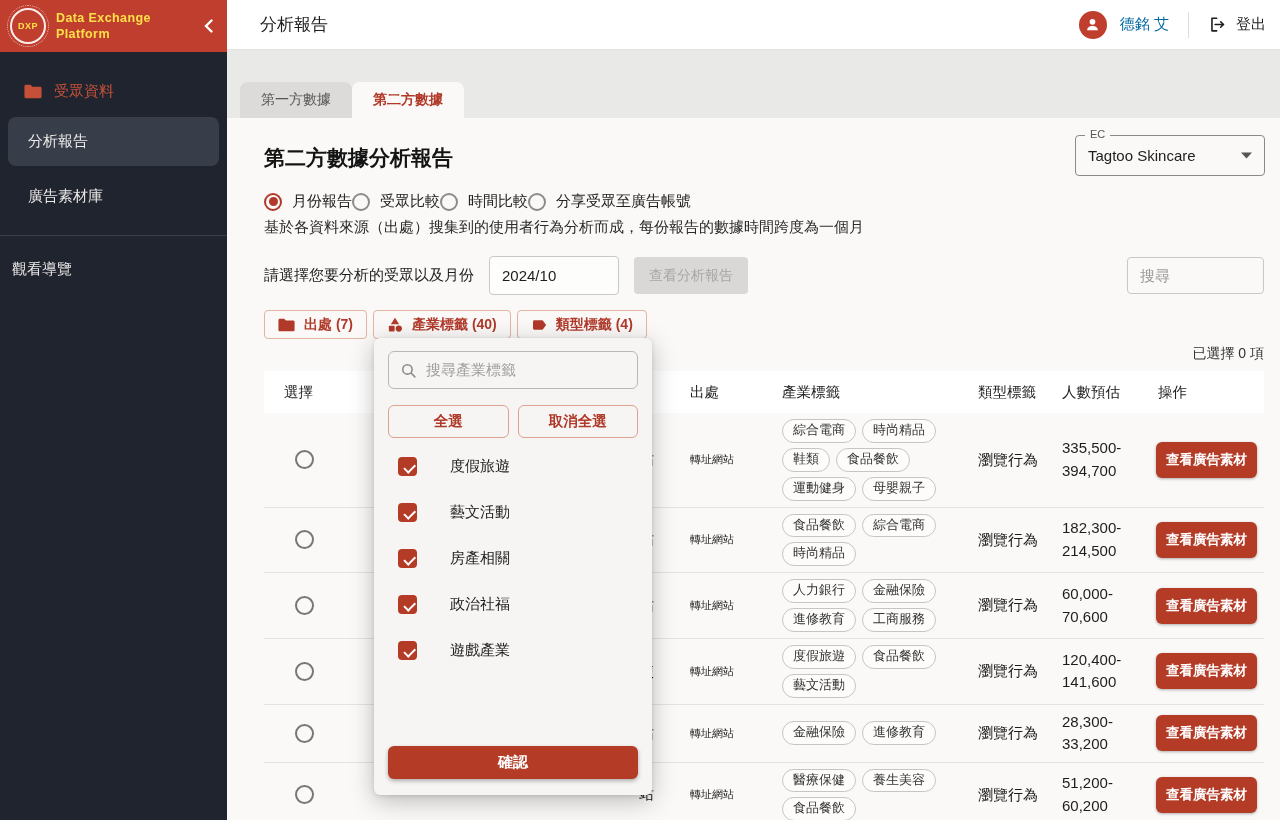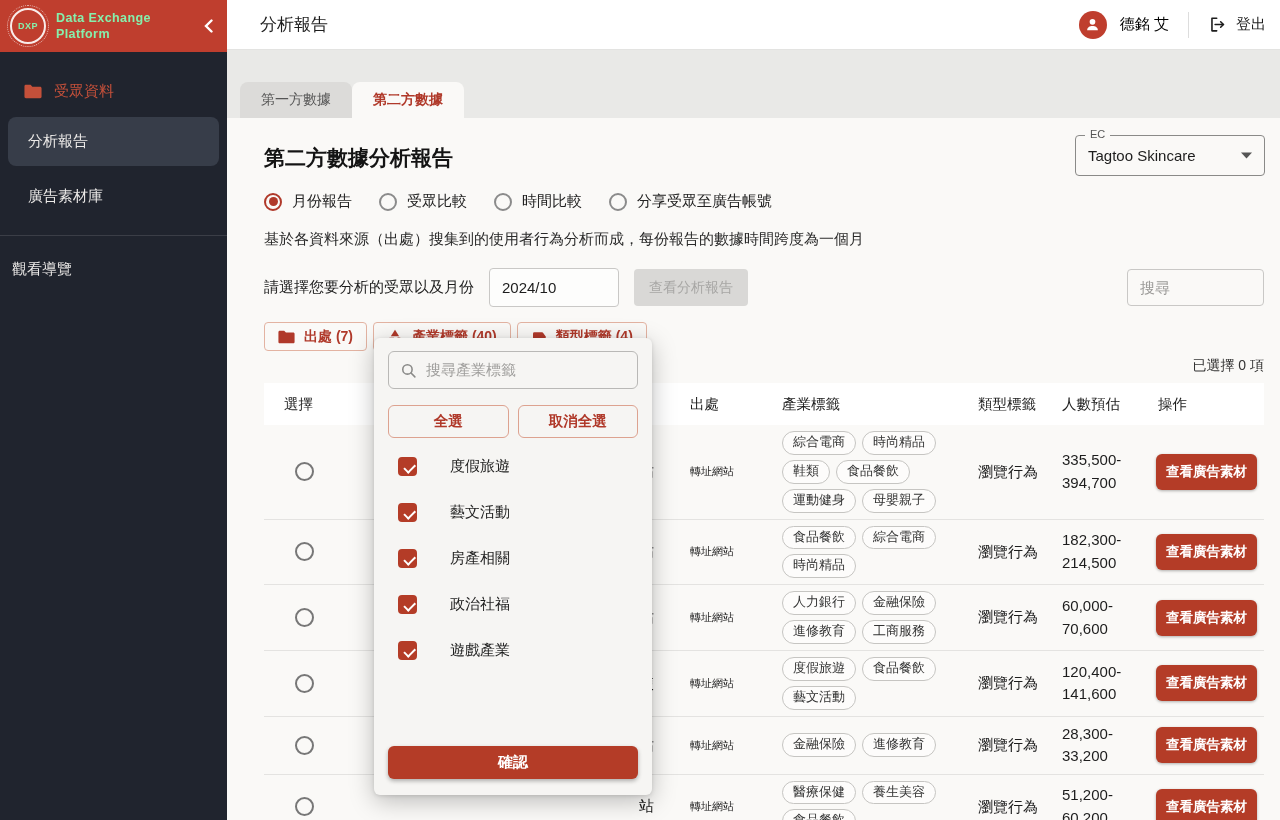--- a/index.html
+++ b/index.html
@@ -2,57 +2,57 @@
 <html><head>
 <meta charset="utf-8">
 <style>
   * { margin:0; padding:0; box-sizing:border-box; }
   html,body { width:1280px; height:820px; overflow:hidden; }
   body { font-family:"Liberation Sans","DejaVu Sans",sans-serif; background:#e9e9e7; color:#222; }
   .app { position:relative; display:flex; width:1280px; height:820px; }
 
   
   .sidebar { width:227px; flex:0 0 227px; display:flex; flex-direction:column; background:#20242e; }
-  .sb-header { height:52px; background:#bf3e2e; display:flex; align-items:center; gap:10px; padding:0 14px 0 10px; color:#86efac; }
+  .sb-header { height:52px; background:#bf3e2e; display:flex; align-items:center; gap:10px; padding:0 14px 0 10px; color:#fde047; }
   .logo-circle { width:36px; height:36px; border:2px solid rgba(255,255,255,.9); border-radius:50%; display:flex; align-items:center; justify-content:center; font-size:9px; font-weight:bold; letter-spacing:.5px; position:relative; }
   .logo-circle::after { content:""; position:absolute; inset:-5px; border:1.5px dotted rgba(255,255,255,.65); border-radius:50%; }
   .logo-text { font-size:12.5px; font-weight:bold; line-height:1.3; letter-spacing:.4px; }
   .collapse-btn { margin-left:auto; display:flex; align-items:center; cursor:pointer; }
   .sb-body { flex:1; padding-top:20px; color:#e8e8e8; }
   .sb-section { display:flex; align-items:center; gap:12px; padding:10px 24px 16px; color:#c4503a; font-size:15px; font-weight:normal; }
   .sb-item { font-size:15px; color:#eceae8; padding:15px 28px; cursor:pointer; }
   .sb-item.active { background:#373d49; border-radius:8px; margin:0 8px 6px; padding:15px 20px; }
   .sb-divider { border-top:1px solid rgba(255,255,255,.12); margin:14px 0 10px; }
   .sb-footer-item { font-size:15px; color:#eceae8; padding:14px 12px; cursor:pointer; }
 
   
   .main { flex:1; display:flex; flex-direction:column; min-width:0; }
   .topbar { height:50px; background:#fff; border-bottom:1px solid #e3e3e1; display:flex; align-items:center; padding:0 14px 0 33px; flex:0 0 50px; }
   .topbar-title { font-size:17px; font-weight:500; color:#1d1d1d; }
   .topbar-right { margin-left:auto; display:flex; align-items:center; gap:13px; }
   .avatar { width:28px; height:28px; border-radius:50%; background:#bf3e2e; display:flex; align-items:center; justify-content:center; }
-  .user-name { font-size:15px; color:#000000; }
+  .user-name { font-size:15px; color:#0369a1; }
   .v-divider { width:1px; height:26px; background:#ddd; margin:0 6px; }
   .logout-btn { display:flex; align-items:center; gap:9px; font-size:15px; color:#1d1d1d; cursor:pointer; background:none; border:none; font-family:inherit; }
 
   .content { flex:1; display:flex; flex-direction:column; padding-top:32px; min-height:0; }
   .tabs { display:flex; margin-left:13px; }
   .tab { padding:9px 21px; font-size:14px; border-radius:8px 8px 0 0; cursor:pointer; }
   .tab.inactive { background:#dcdbd9; color:#555; }
   .tab.active { background:#faf9f7; color:#b0392a; font-weight:bold; }
 
   .panel { flex:1; background:#faf9f7; position:relative; padding:26px 16px 0 37px; min-height:0; }
 
   .ec-select { position:absolute; top:17px; right:15px; width:190px; height:41px; border:1px solid #8a8a88; border-radius:4px; display:flex; align-items:center; padding:0 12px; font-size:15px; color:#1d1d1d; cursor:pointer; background:transparent; }
   .ec-label { position:absolute; top:-8px; left:9px; font-size:11px; color:#555; background:#faf9f7; padding:0 5px; }
   .ec-caret { margin-left:auto; display:flex; }
 
   .panel-title { font-size:21px; font-weight:bold; color:#141414; margin-bottom:20px; }
 
-  .radio-row { display:flex; align-items:center; gap:27px; margin-bottom:19px; }
+  .radio-row { display:flex; align-items:center; margin-bottom:7px; }
   .radio-opt { display:flex; align-items:center; gap:10px; font-size:15px; cursor:pointer; }
   .radio-circle { width:18px; height:18px; border:2px solid #8b8b8b; border-radius:50%; position:relative; flex:0 0 18px; }
   .radio-opt.selected .radio-circle { border-color:#b0392a; }
   .radio-opt.selected .radio-circle::after { content:""; position:absolute; inset:2.5px; background:#b0392a; border-radius:50%; }
 
   .desc { font-size:15px; color:#2b2b2b; margin-bottom:19px; }
 
   .picker-row { display:flex; align-items:center; gap:15px; margin-bottom:15px; }
   .picker-label { font-size:15px; color:#1d1d1d; }
   .month-input { width:130px; height:39px; border:1px solid #c9c8c6; border-radius:4px; background:#fdfdfc; padding:0 12px; font-size:15px; color:#1d1d1d; font-family:inherit; }

